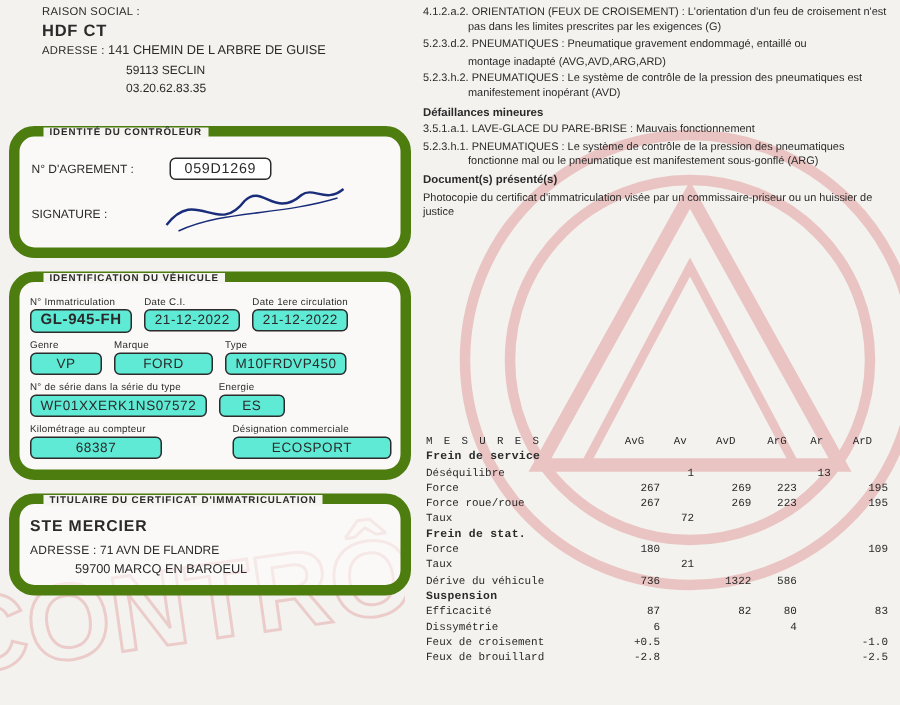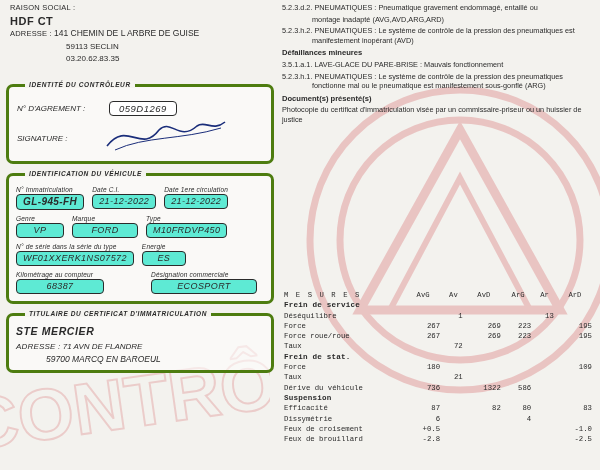--- a/index.html
+++ b/index.html
@@ -18,32 +18,32 @@
     opacity:.22;pointer-events:none;
   }
   .wm2{
     position:absolute;left:-30px;top:300px;width:300px;height:200px;
     opacity:.18;pointer-events:none;
   }
 
   
   .left{position:absolute;left:6px;top:0;width:268px;}
   .box{
-    border:3px solid #4d7c0f;border-radius:7px;background:rgba(255,255,255,.55);
-    position:relative;margin-bottom:9px;font-style:italic;
+    border:7px solid #4d7c0f;border-radius:17px;background:rgba(255,255,255,.55);
+    position:relative;margin-bottom:9px;
   }
   .box-title{
     position:absolute;top:-6px;left:16px;background:#f5f4f0;
     font-size:6.5px;letter-spacing:.6px;font-weight:bold;padding:0 4px;
   }
   .lbl{font-size:7.5px;letter-spacing:.2px;}
   .val{font-size:8.5px;}
 
   
-  .topblock{padding:2px 4px 4px 4px;font-size:8px;line-height:12.5px;}
+  .topblock{padding:2px 4px 4px 4px;font-size:8px;line-height:12.5px;margin-left:18px;}
   .topblock .big{font-size:11px;font-weight:bold;letter-spacing:.5px;}
   .topblock .ctr{padding-left:56px;}
 
   
   .ctrl{height:74px;}
   .ctrl .line{display:flex;align-items:center;font-size:8px;padding:0 8px;}
   .ctrl .line .k{width:92px;}
   .agr{
     border:1px solid #2b2b2b;border-radius:4px;padding:1px 9px;font-size:9.5px;
     background:#fff;letter-spacing:.5px;
@@ -197,20 +197,21 @@
       <div class="ad">
         <span class="k">ADRESSE :</span>
         <span>71 AVN DE FLANDRE</span>
       </div>
       <div class="ad2">59700 MARCQ EN BAROEUL</div>
     </div>
 
   </div>
 
   <div class="right deftext">
+    <div class="it">4.1.2.a.2. ORIENTATION (FEUX DE CROISEMENT) : L'orientation d'un feu de croisement n'est pas dans les limites prescrites par les exigences (G)</div>
     <div class="it">5.2.3.d.2. PNEUMATIQUES : Pneumatique gravement endommagé, entaillé ou</div>
     <div class="it" style="padding-left:30px;text-indent:0;">montage inadapté (AVG,AVD,ARG,ARD)</div>
     <div class="it">5.2.3.h.2. PNEUMATIQUES : Le système de contrôle de la pression des pneumatiques est manifestement inopérant (AVD)</div>
 
     <div class="sec">Défaillances mineures</div>
     <div class="it">3.5.1.a.1. LAVE-GLACE DU PARE-BRISE : Mauvais fonctionnement</div>
     <div class="it">5.2.3.h.1. PNEUMATIQUES : Le système de contrôle de la pression des pneumatiques fonctionne mal ou le pneumatique est manifestement sous-gonflé (ARG)</div>
 
     <div class="sec">Document(s) présenté(s)</div>
     <div class="it" style="text-indent:0;padding-left:0;">Photocopie du certificat d'immatriculation visée par un commissaire-priseur ou un huissier de justice</div>

